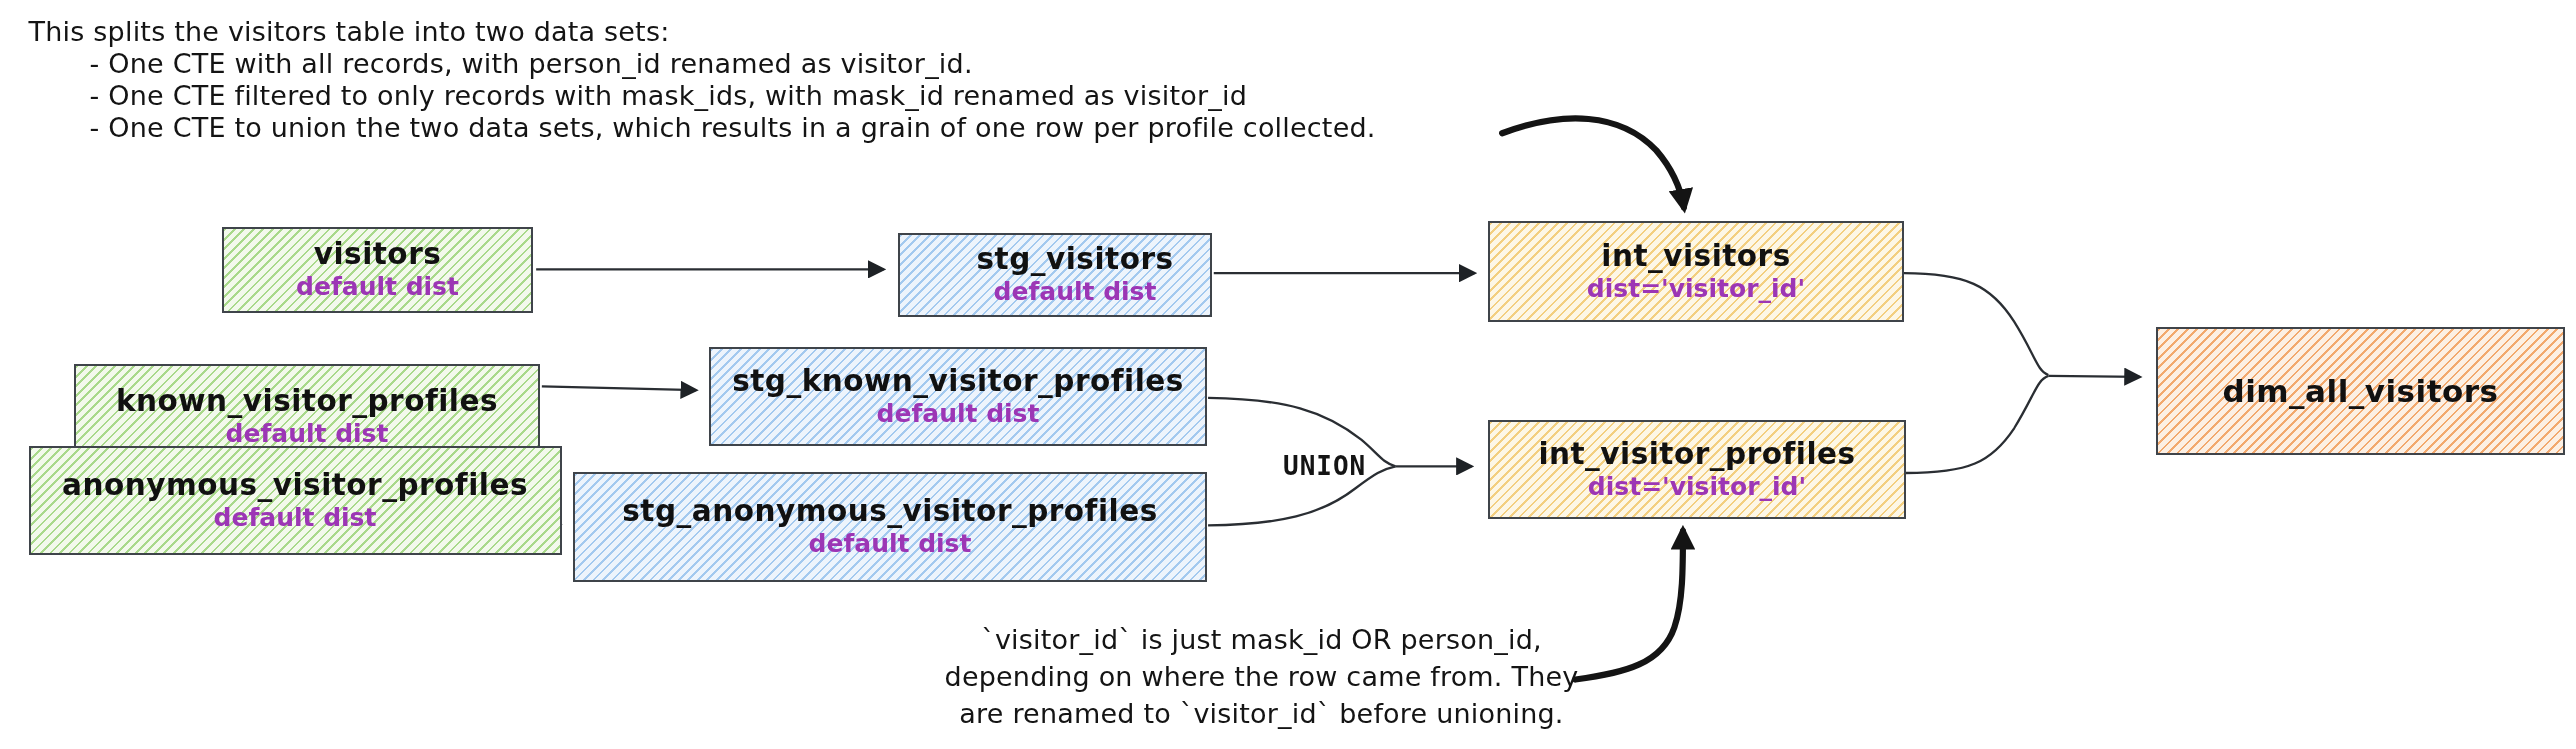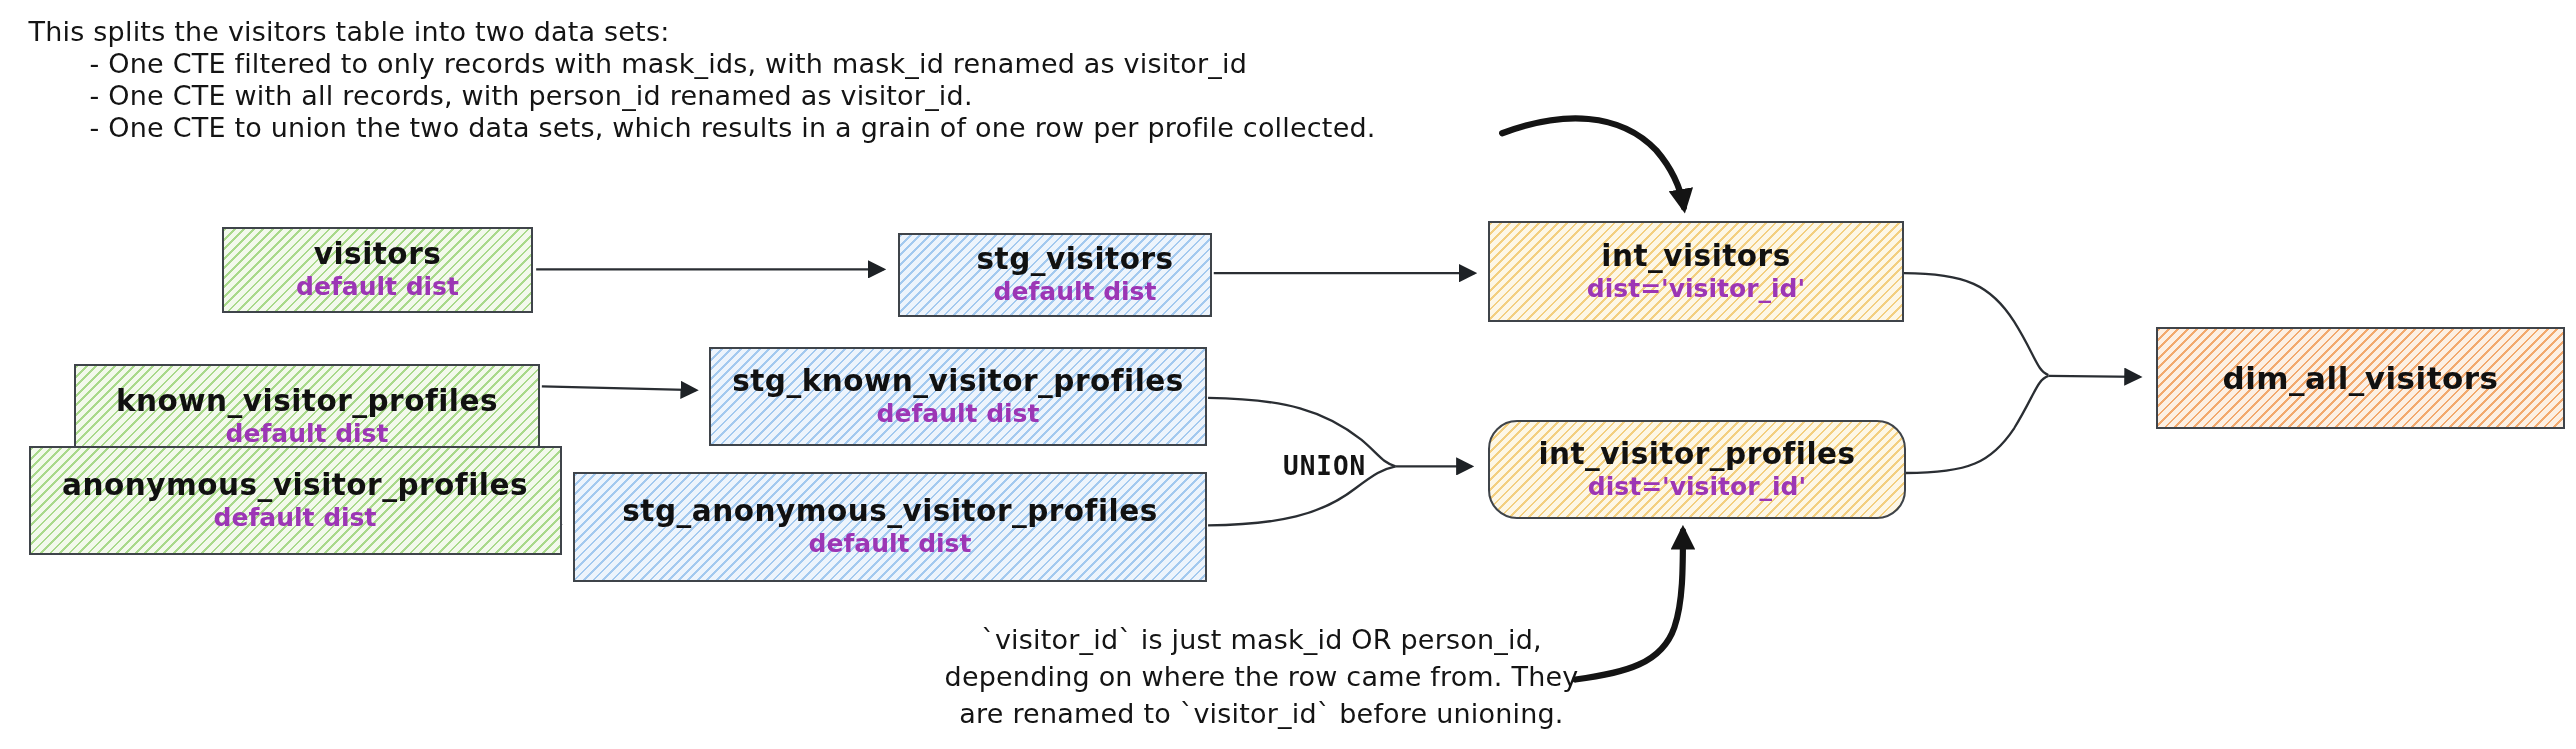--- a/index.html
+++ b/index.html
@@ -111,22 +111,22 @@
     <path d="M2000,287 C2065,287 2092,300 2116,338 C2138,373 2140,390 2152,394" stroke="#2a2e33" stroke-width="2.4" fill="none"></path>
     <path d="M2002,497 C2068,497 2092,486 2116,450 C2138,414 2140,399 2152,395" stroke="#2a2e33" stroke-width="2.4" fill="none"></path>
     <path d="M2152,395 L2248,396" stroke="#2a2e33" stroke-width="2.4" fill="none" marker-end="url(#ah)"></path>
 
     <path d="M1578,140 C1642,116 1702,118 1740,158 C1758,179 1766,200 1769,218" stroke="#141414" stroke-width="6.5" stroke-linecap="round" fill="none" marker-end="url(#ah-big)"></path>
     <path d="M1655,714 C1708,707 1746,697 1759,659 C1768,633 1768,597 1768,558" stroke="#141414" stroke-width="6.5" stroke-linecap="round" fill="none" marker-end="url(#ah-big)"></path>
   </svg>
 
   <div id="top-note" class="note">
     <div>This splits the visitors table into two data sets:</div>
+    <div class="bullet">- One CTE with all records, with person_id renamed as visitor_id.</div>
     <div class="bullet">- One CTE filtered to only records with mask_ids, with mask_id renamed as visitor_id</div>
-    <div class="bullet">- One CTE with all records, with person_id renamed as visitor_id.</div>
     <div class="bullet">- One CTE to union the two data sets, which results in a grain of one row per profile collected.</div>
   </div>
 
   <div id="bottom-note" class="note">
     <div>`visitor_id` is just mask_id OR person_id,</div>
     <div>depending on where the row came from. They</div>
     <div>are renamed to `visitor_id` before unioning.</div>
   </div>
 
   <div id="union-label">UNION</div>
@@ -159,24 +159,24 @@
   <div class="node green" style="left:9.5px; top:446px; width:533px; height:109px;margin-left:19px;">
     <div class="node-title">anonymous_visitor_profiles</div>
     <div class="node-sub">default dist</div>
   </div>
 
   <div class="node blue" style="left:573px; top:472px; width:634px; height:110px;">
     <div class="node-title">stg_anonymous_visitor_profiles</div>
     <div class="node-sub">default dist</div>
   </div>
 
-  <div class="node yellow" style="left:1488px; top:420px; width:418px; height:99px;border-radius:29px;">
+  <div class="node yellow" style="left:1488px; top:420px; width:418px; height:99px;">
     <div class="node-title">int_visitor_profiles</div>
     <div class="node-sub">dist='visitor_id'</div>
   </div>
 
-  <div class="node orange" style="left:2156px; top:327px; width:409px; height:102px;">
+  <div class="node orange" style="left:2156px; top:327px; width:409px; height:128px;">
     <div class="node-title" style="font-size:31px;">dim_all_visitors</div>
 
   </div>
 
 </div>
 
 
 </body></html>

